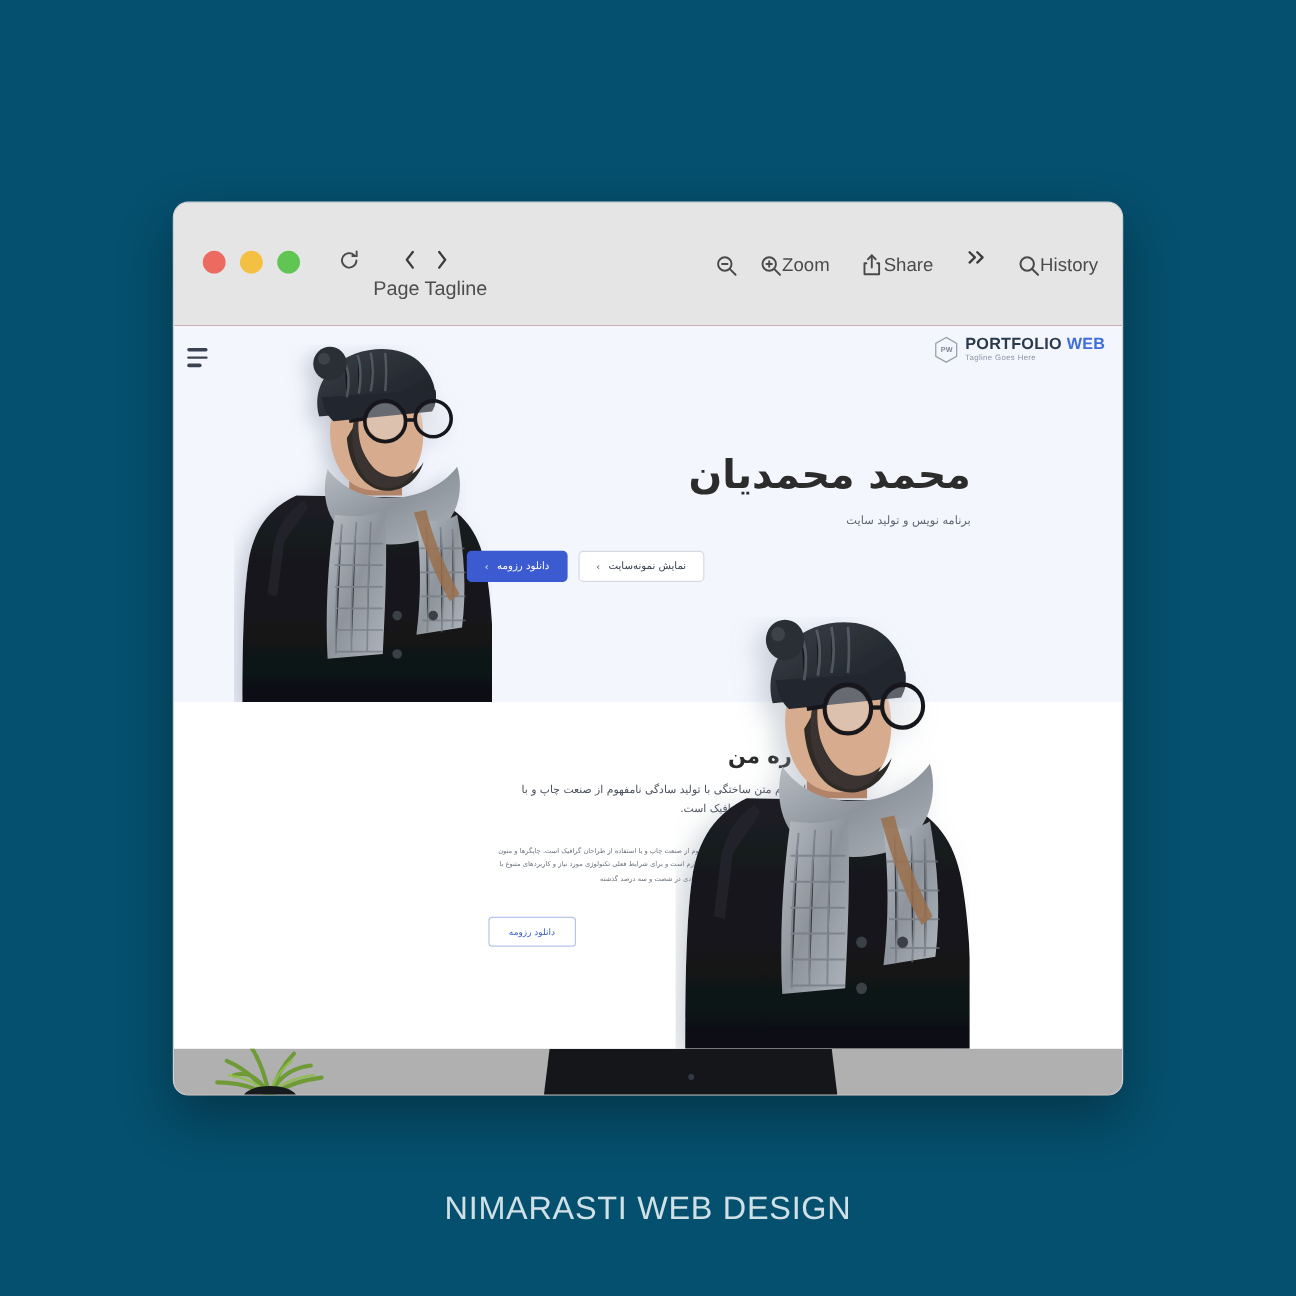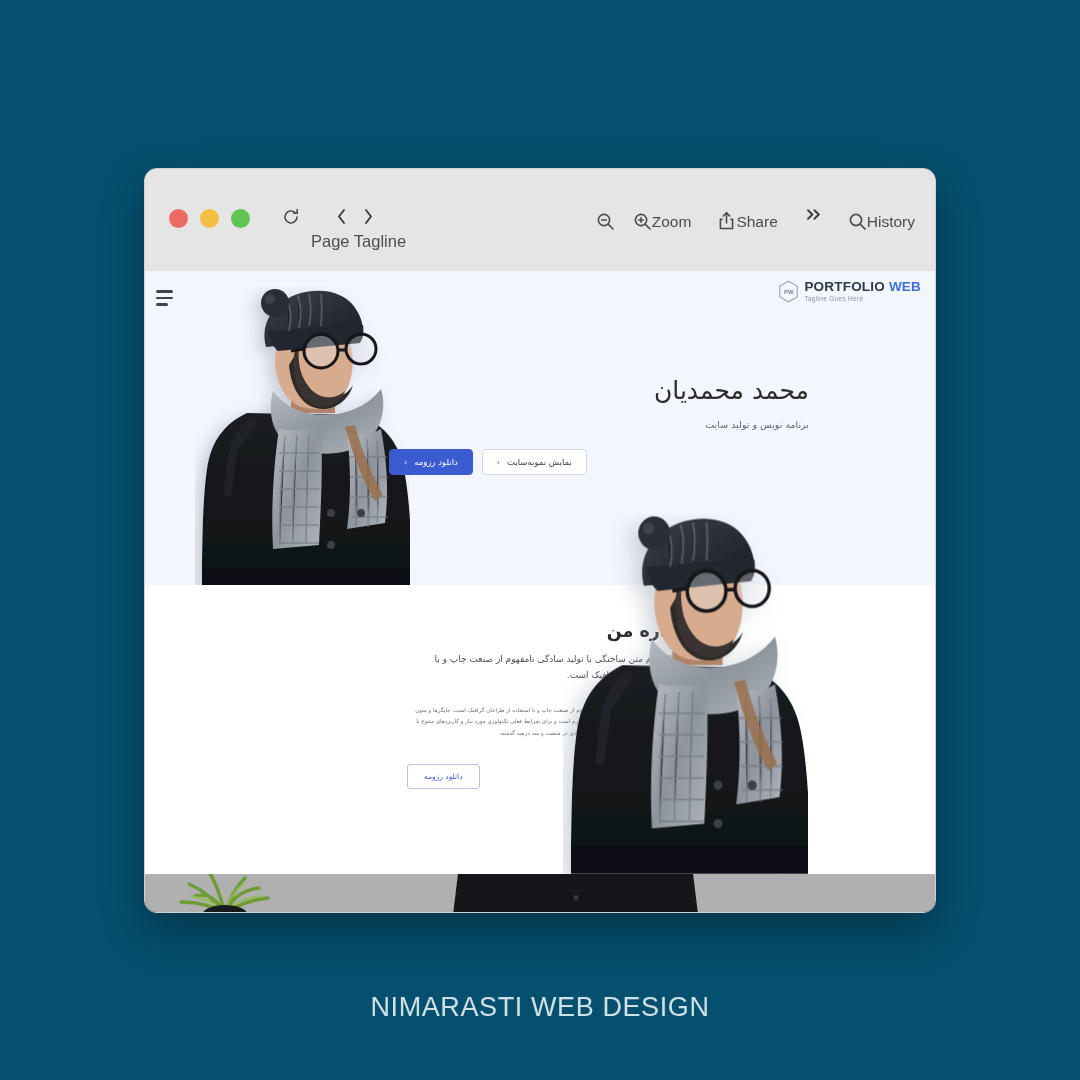--- a/index.html
+++ b/index.html
@@ -103,21 +103,21 @@
   .logo-tag {
     font-size: 6.5px; color: #8a93a0; margin-top: 2.5px; letter-spacing: .3px;
     font-family: "Liberation Sans", sans-serif;
   }
 
   .hero-copy {
     position: absolute; right: 126px; top: 104px;
     text-align: right; direction: rtl; width: 420px;
   }
   .hero-name {
-    font-size: 25px; font-weight: normal; color: #2c2c2c; letter-spacing: .5px;
+    font-size: 33px; font-weight: bold; color: #2c2c2c; letter-spacing: .5px;
     line-height: 1.25;
   }
   .hero-sub { font-size: 9.5px; color: #5d6470; margin-top: 13px; }
   .hero-btns { display: flex; justify-content: flex-end; gap: 9px; margin-top: 19px; }
   .btn {
     display: inline-flex; align-items: center; gap: 7px;
     font-size: 8.5px; padding: 7px 14px; border-radius: 4px;
     direction: rtl; white-space: nowrap;
   }
   .btn-primary { background: #3c5bd0; color: #fff; border: 1px solid #3c5bd0; }

